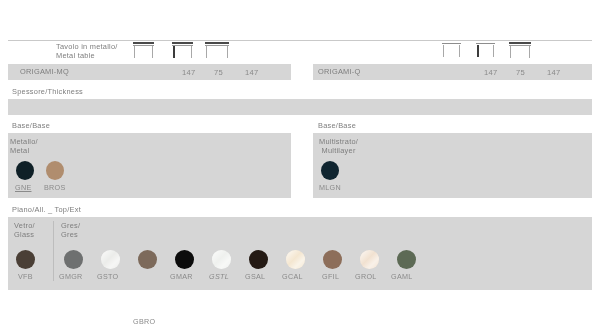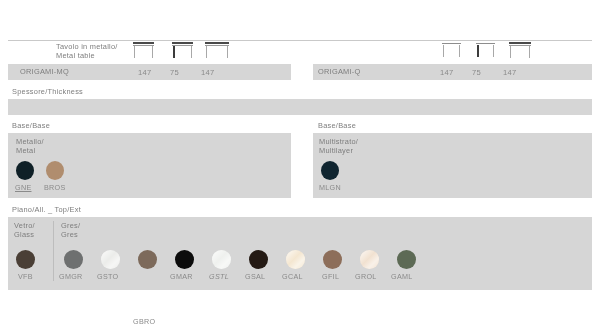--- a/index.html
+++ b/index.html
@@ -31,21 +31,21 @@
   .tblicon { position:absolute; }
   .tblicon .top { position:absolute; left:0; top:0; height:2px; background:#4a4a4a; width:100%; }
   .tblicon .top2 { position:absolute; left:0; top:3px; height:1px; background:#9a9a9a; width:100%; }
   .tblicon .legL, .tblicon .legR { position:absolute; top:4px; width:1.2px; background:#a8a8a8; }
   .tblicon .legL { left:1px; }
   .tblicon .legR { right:1px; }
   .tblicon.thin .top { height:1.2px; background:#8d8d8d; }
   .tblicon.thin .legL, .tblicon.thin .legR { top:2px; }
   .tblicon.side .legL { background:#3c3c3c; width:1.6px; }
 
-  .dim { position:absolute; font-size:7.6px; color:#8a8a8a; letter-spacing:0.3px; }
+  .dim { position:absolute; font-size:7.6px; color:#8a8a8a; letter-spacing:0.3px;margin-left:44px; }
 
   
   .sw { position:absolute; border-radius:50%; }
   .sw .gloss {
     position:absolute; left:0; top:0; width:100%; height:100%;
     border-radius:50%;
     background: linear-gradient(135deg, rgba(255,255,255,0.85) 0%, rgba(255,255,255,0.15) 45%, rgba(255,255,255,0.6) 70%, rgba(255,255,255,0.2) 100%);
   }
   .swlabel { position:absolute; font-size:7.2px; color:#8a8a8a; letter-spacing:0.3px; white-space:nowrap; }
 
@@ -108,32 +108,32 @@
   <div class="lbl" style="left:318px; top:68px;">ORIGAMI-Q</div>
   <div class="dim" style="left:440px; top:68px;">147</div>
   <div class="dim" style="left:472px; top:68px;">75</div>
   <div class="dim" style="left:503px; top:68px;">147</div>
 
   <div class="lbl" style="left:12px; top:88px;">Spessore/Thickness</div>
   <div class="band" style="left:8px; top:99px; width:584px; height:16px;"></div>
 
   <div class="lbl" style="left:12px; top:122px;">Base/Base</div>
   <div class="band" style="left:8px; top:133px; width:283px; height:65px;"></div>
-  <div class="lbl" style="left:16px; top:138px;">Metallo/
+  <div class="lbl" style="left:10px; top:138px;">Metallo/
 Metal</div>
 
   <div class="sw" style="left:16px; top:161px; width:18px; height:19px; background:#0f2027;"></div>
   <div class="swlabel" style="left:15px; top:183px;text-decoration:underline;">GNE</div>
 
   <div class="sw" style="left:46px; top:161px; width:18px; height:19px; background:#b08d6e;"></div>
   <div class="swlabel" style="left:44px; top:183px;">BROS</div>
 
   <div class="lbl" style="left:318px; top:122px;">Base/Base</div>
   <div class="band" style="left:313px; top:133px; width:279px; height:65px;"></div>
-  <div class="lbl" style="left:319px; top:138px;">Multistrato/
+  <div class="lbl" style="left:319px; top:138px;text-align:center;">Multistrato/
 Multilayer</div>
 
   <div class="sw" style="left:321px; top:161px; width:18px; height:19px; background:#102530;"></div>
   <div class="swlabel" style="left:319px; top:183px;">MLGN</div>
 
   <div class="lbl" style="left:12px; top:206px;">Piano/All. _ Top/Ext</div>
   <div class="band" style="left:8px; top:217px; width:584px; height:73px;"></div>
 
   <div class="lbl" style="left:14px; top:222px;">Vetro/
 Glass</div>

